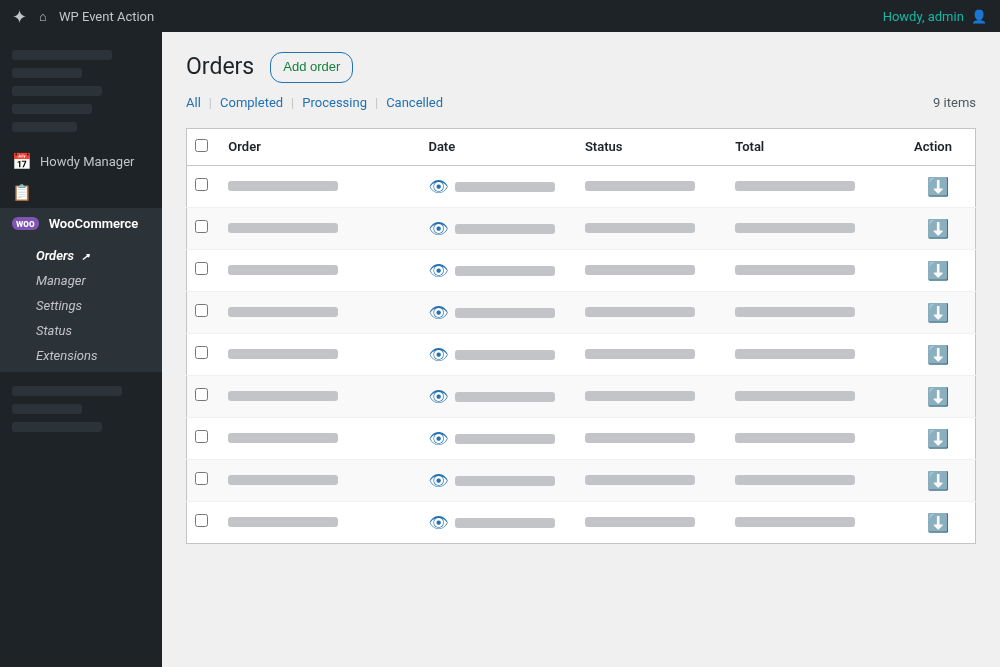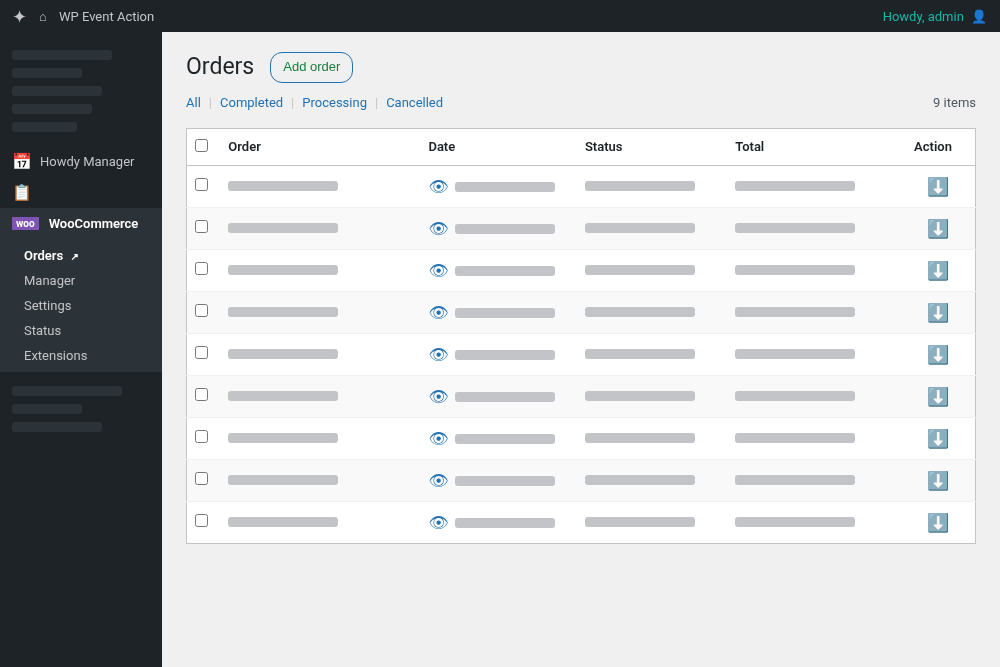--- a/index.html
+++ b/index.html
@@ -76,26 +76,26 @@
       position: relative;
     }
     .woo-badge {
       display: inline-flex;
       align-items: center;
       justify-content: center;
       background: #7f54b3;
       color: #fff;
       font-size: 10px;
       font-weight: bold;
-      border-radius: 0;
+      border-radius: 6px;
       padding: 1px 4px;
       margin-right: 2px;
     }
 
-    .woo-submenu { list-style: none; padding: 4px 0; }
+    .woo-submenu { list-style: none; padding: 4px 12px; font-style: italic; }
     .woo-submenu li {
       padding: 5px 12px 5px 24px;
       color: #c3c4c7;
       cursor: pointer;
       font-size: 13px;
     }
     .woo-submenu li.active { color: #fff; font-weight: 600; }
 
     
     .main-content {

